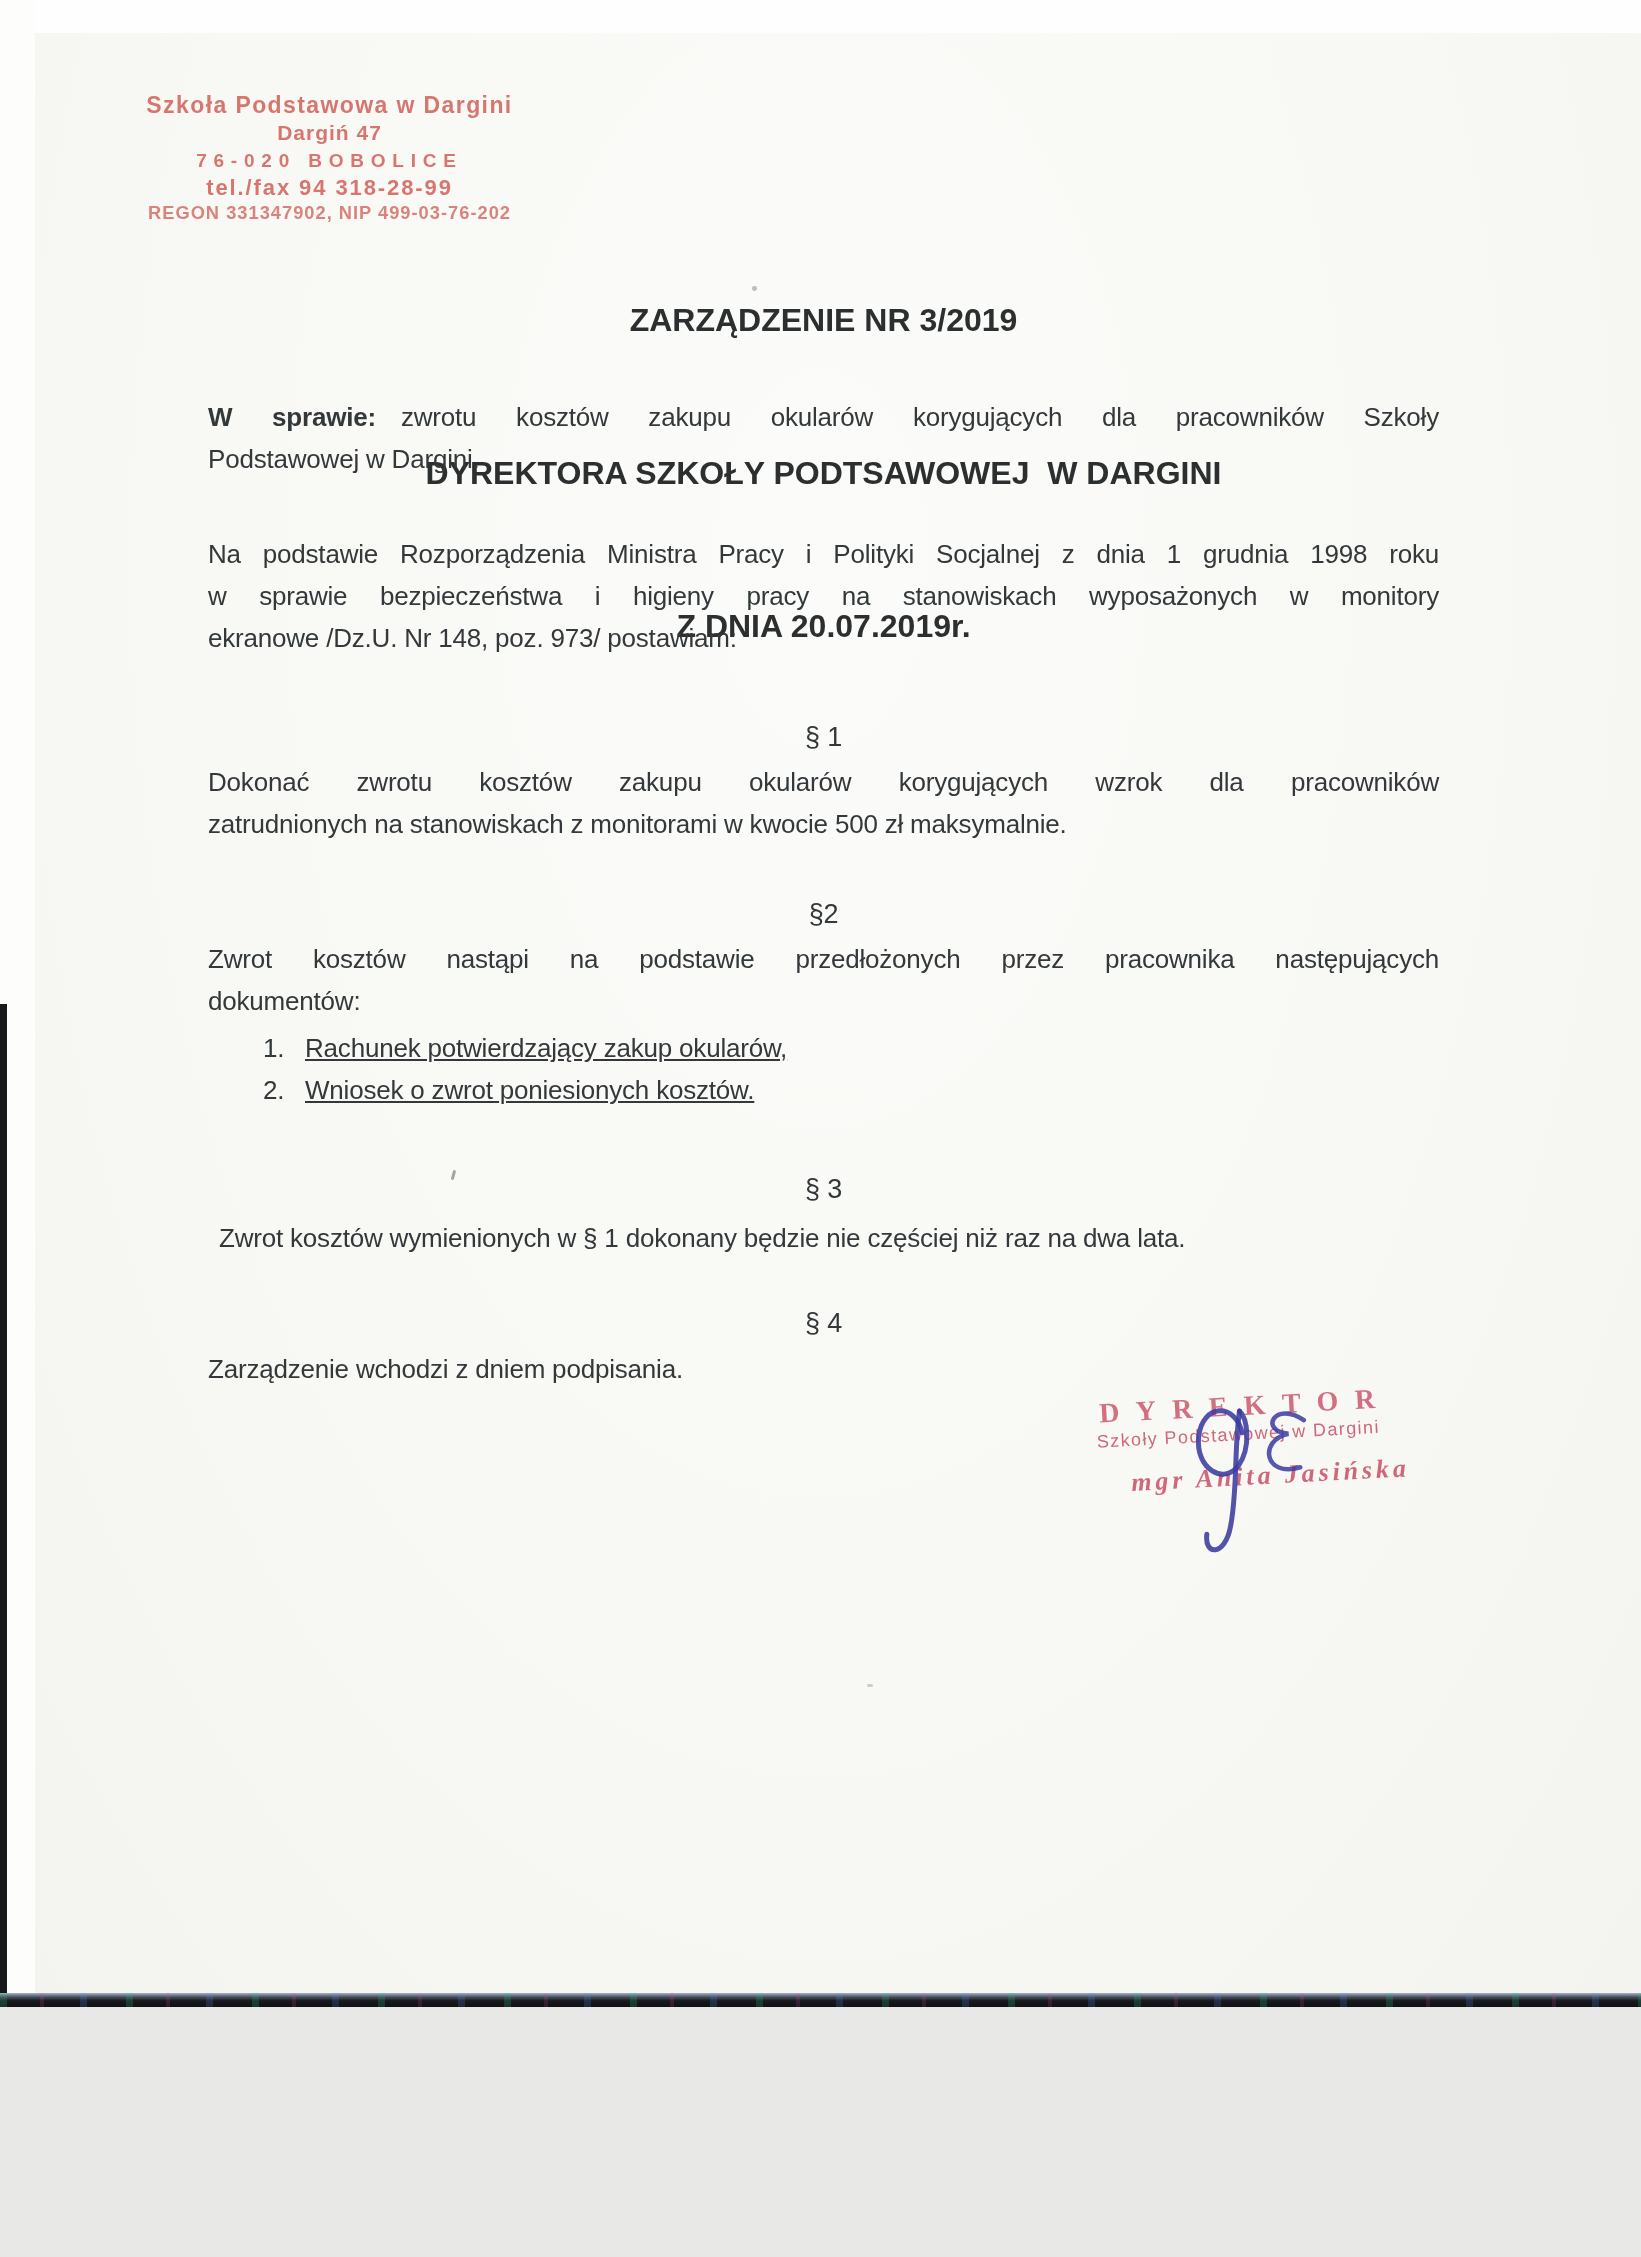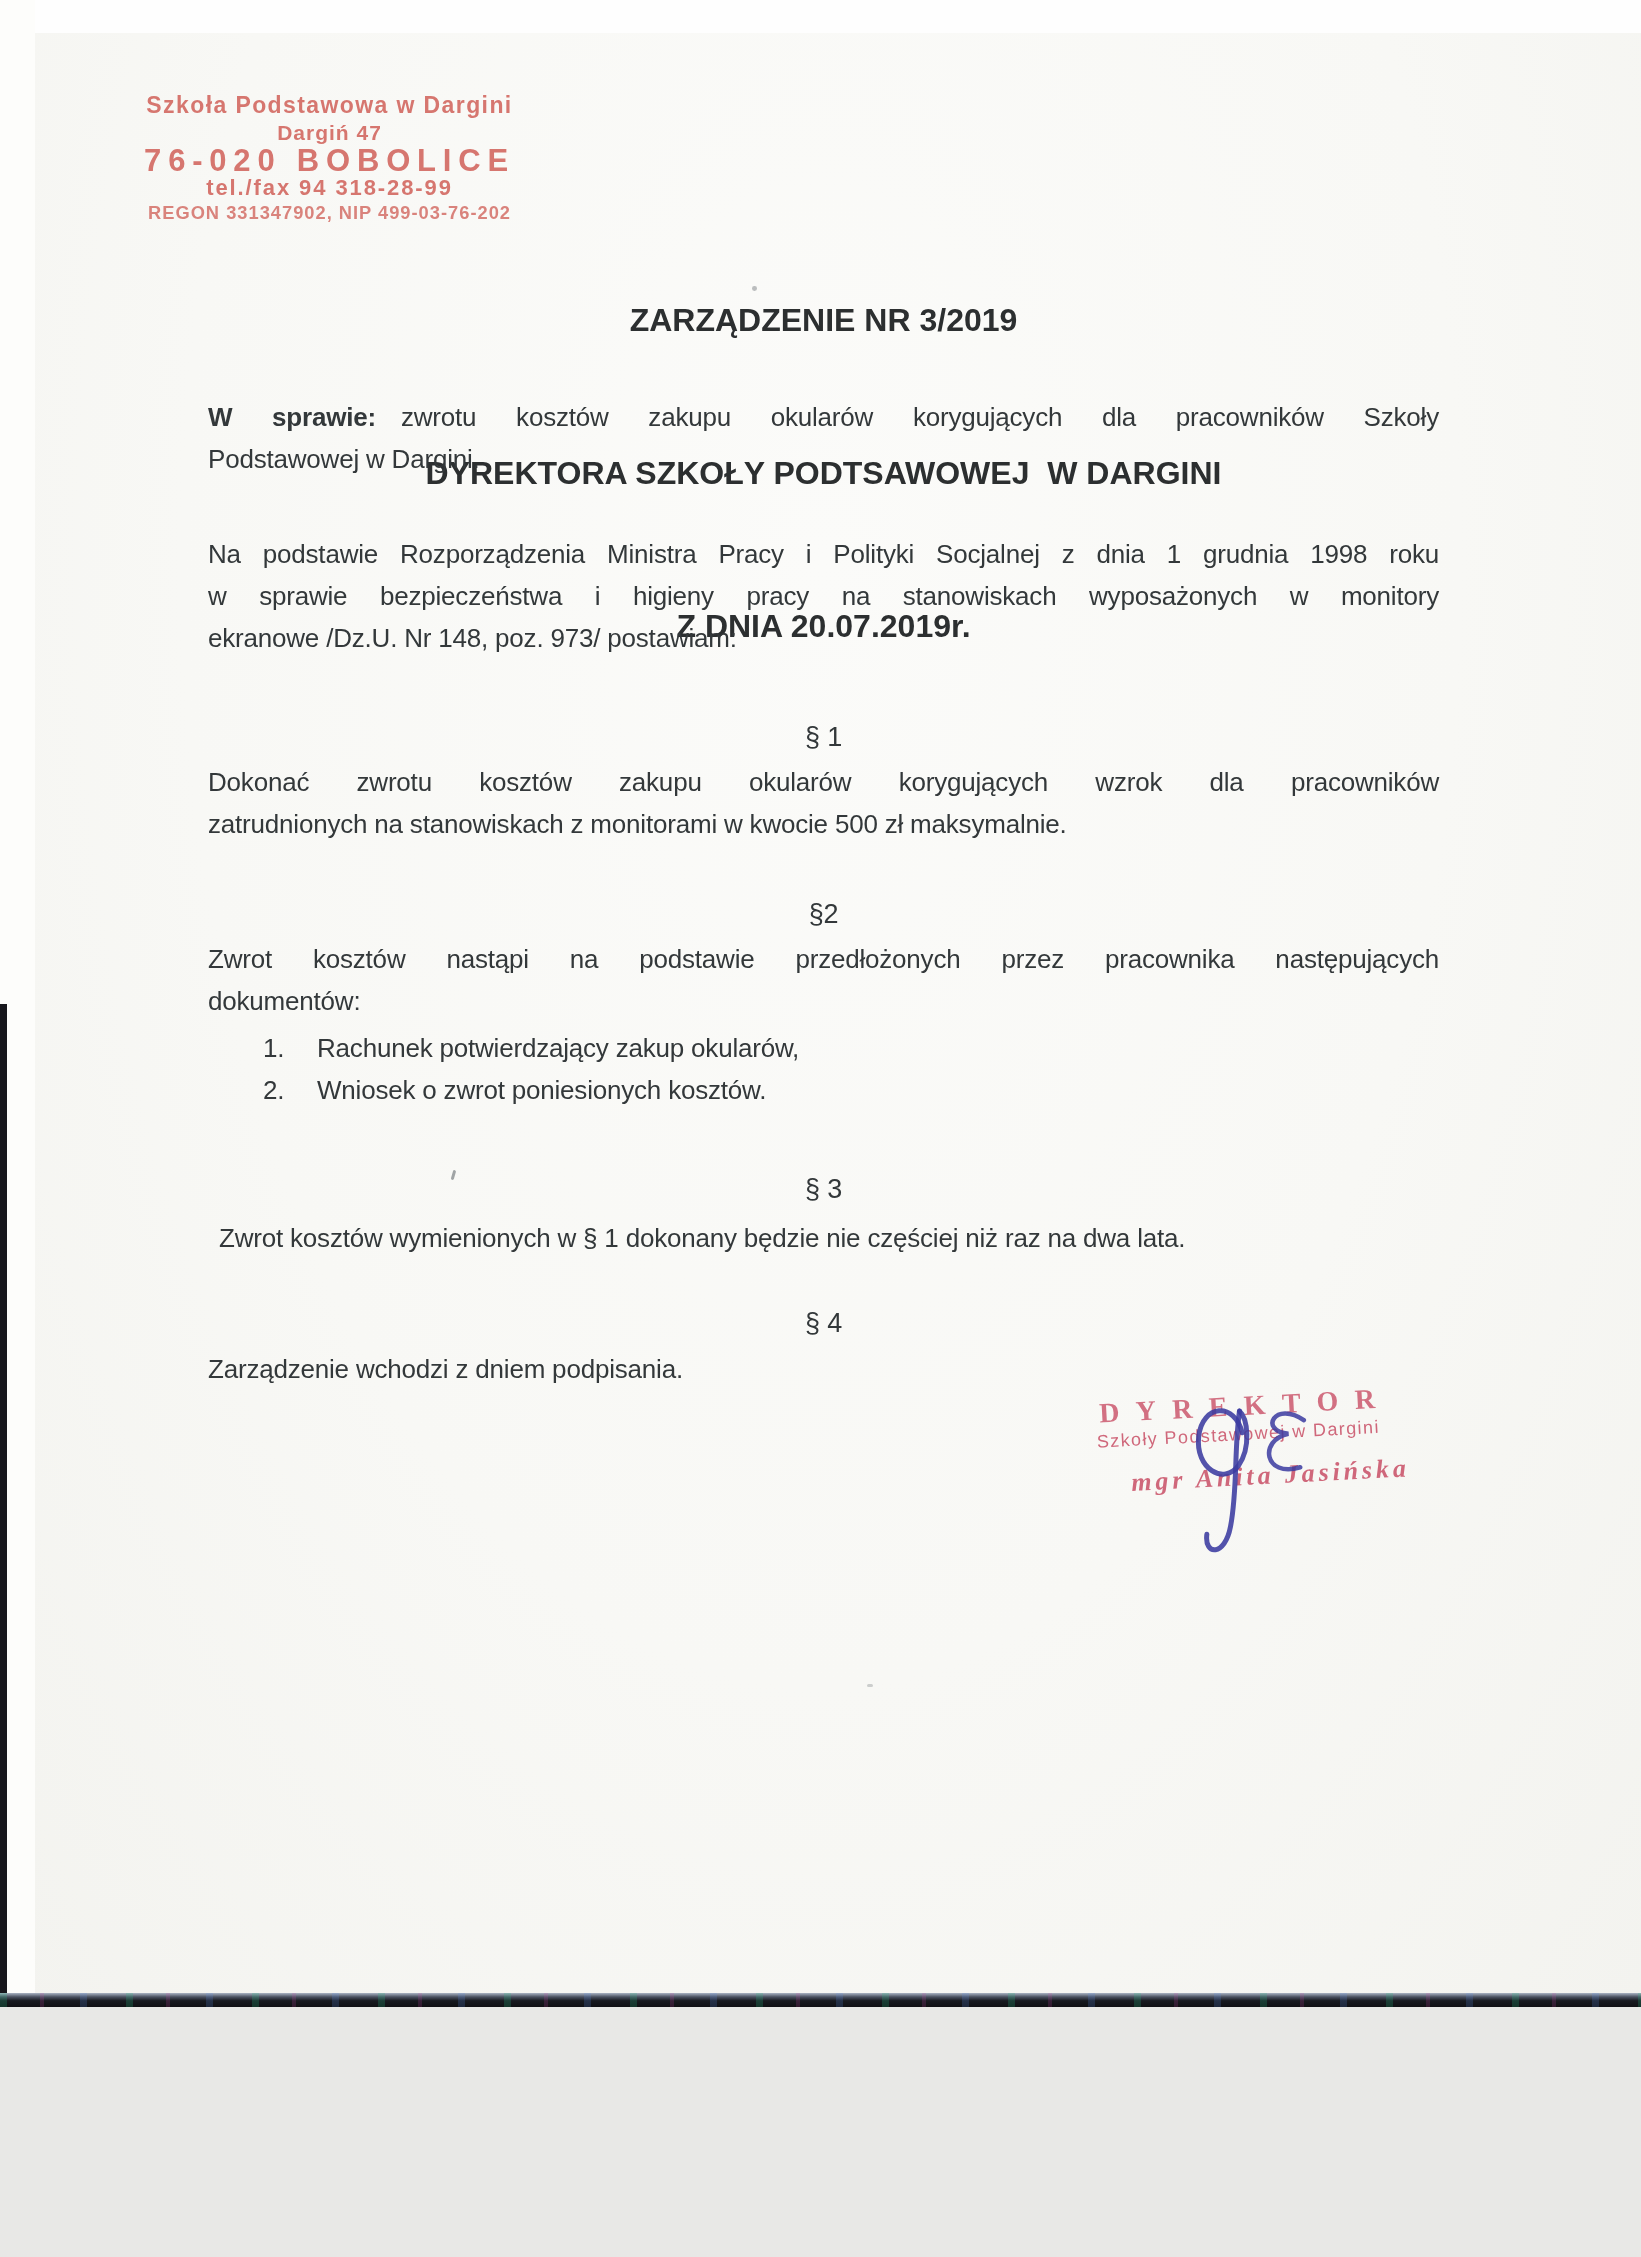--- a/index.html
+++ b/index.html
@@ -23,21 +23,21 @@
       rgba(40,190,130,.22) 0 6.8px, rgba(0,0,0,0) 6.8px 40px,
       rgba(205,70,170,.18) 40px 44px, rgba(0,0,0,0) 44px 80px,
       rgba(90,140,230,.20) 80px 87px, rgba(0,0,0,0) 87px 126px);
   }
 
   
   .hstamp { position:absolute; left:114px; top:91px; width:431px; text-align:center;
             color:#cf5a52; font-weight:700; opacity:.82; }
   .hs1 { font-size:23px; letter-spacing:1.4px; line-height:29px; }
   .hs2 { font-size:21px; letter-spacing:1px;  line-height:26px; }
-  .hs3 { font-size:31px; letter-spacing:6.8px;  line-height:29px; }
+  .hs3 { font-size:19px; letter-spacing:6.8px;  line-height:29px; }
   .hs4 { font-size:22px; letter-spacing:1.9px;  line-height:26px; font-weight:700; }
   .hs5 { font-size:18.3px; letter-spacing:1px;  line-height:24px; font-weight:600; opacity:.9; }
 
   
   .title { position:absolute; left:208px; top:193px; width:1231px; text-align:center;
            font-weight:700; font-size:32px; line-height:51px; color:#2c2f30; white-space:pre-wrap; }
 
   
   .block { position:absolute; left:208px; width:1231px; font-size:26px; line-height:42px;
            letter-spacing:-0.2px; color:#33383a; }
@@ -46,21 +46,21 @@
   .sect-head { text-align:center; font-size:27px; }
   .subject-label { font-weight:700; margin-right:25px; }
 
   .subject   { top:396px; }
   .preamble  { top:533px; }
   .s1h { top:716px; }  .s1b { top:761px; }
   .s2h { top:893px; }  .s2b { top:938px; }
   .list { top:1027px; }
   .li  { display:flex; padding-left:55px; }
   .li .num { width:35px; flex:0 0 35px; }
-  .li .txt { margin-left:19px; }
+  .li .txt { margin-left:7px;text-decoration:underline; }
   .s3h { top:1168px; } .s3b { top:1217px;margin-left:11px; }
   .s4h { top:1302px; } .s4b { top:1348px; }
 
   
   .sigstamp { position:absolute; left:1089px; top:1388px; width:386px; height:169px;
               transform:rotate(-3deg); color:#c94f66; }
   .ss1 { font-family:"Liberation Serif", serif; font-weight:700; font-size:28px;
          letter-spacing:16.4px; margin-left:13.5px; opacity:.8; }
   .ss2 { font-size:18px; letter-spacing:1.4px; margin-left:9.7px; margin-top:1.9px; opacity:.85; }
   .ss3 { font-family:"Liberation Serif", serif; font-style:italic; font-weight:700;

